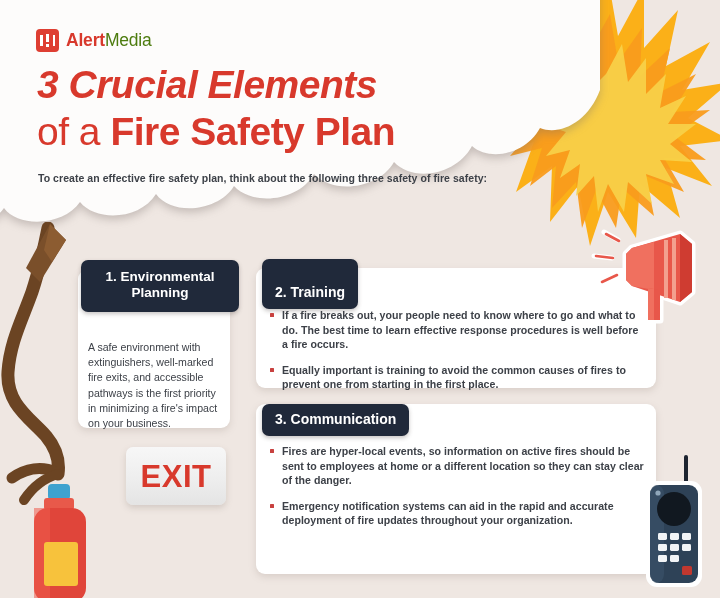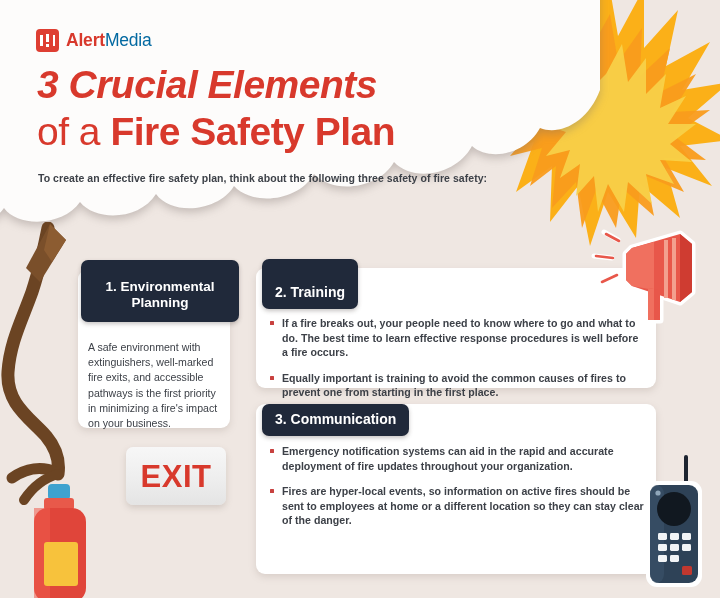--- a/index.html
+++ b/index.html
@@ -35,21 +35,21 @@
     width:23px;height:23px;border-radius:4px;background:#de3e32;
     position:relative;display:block;
   }
   .logo-mark i{position:absolute;background:#fff;display:block;}
   .logo-mark .bar-l{left:4px;top:6px;width:2.5px;height:11px;}
   .logo-mark .bar-r{right:4px;top:6px;width:2.5px;height:11px;}
   .logo-mark .stem{left:10.2px;top:5px;width:3px;height:8px;}
   .logo-mark .dot{left:10.2px;top:14.5px;width:3px;height:3px;}
   .logo-text{font-size:17.5px;font-weight:bold;letter-spacing:-.2px;line-height:1;}
   .logo-text .a{color:#d8392c;}
-  .logo-text .m{color:#0369a1;font-weight:normal;}
+  .logo-text .m{color:#4d7c0f;font-weight:normal;}
 
   .title{position:absolute;left:37px;top:62px;z-index:6;}
   .title .l1{
     font-size:39px;font-weight:bold;font-style:italic;color:#d8392c;
     line-height:46px;letter-spacing:-.5px;white-space:nowrap;
   }
   .title .l2{
     font-size:39px;line-height:47px;letter-spacing:-.5px;white-space:nowrap;color:#d8392c;
   }
   .title .l2 .light{font-weight:normal;}
@@ -67,31 +67,31 @@
   }
   .card1{left:78px;top:270px;width:152px;height:158px;}
   .card2{left:256px;top:268px;width:400px;height:120px;}
   .card3{left:256px;top:404px;width:400px;height:170px;}
 
   .pill{
     position:absolute;z-index:8;background:#20293a;border-radius:7px;
     color:#fff;font-weight:bold;line-height:1.22;
     box-shadow:0 2px 4px rgba(70,60,55,.3);
   }
-  .pill1{left:81px;top:260px;width:146px;padding:19px 6px 10px;text-align:center;font-size:13.5px;}
+  .pill1{left:81px;top:260px;width:146px;padding:9px 6px 10px;text-align:center;font-size:13.5px;}
   .pill2{left:262px;top:259px;padding:25px 13px 8px;font-size:14px;}
   .pill3{left:262px;top:404px;padding:7px 13px 8px;font-size:14px;}
 
   .card1-body{
     position:absolute;left:88px;top:340px;width:136px;z-index:8;
     font-size:10.6px;line-height:15.2px;color:#3d4148;font-weight:normal;
   }
 
   .bullets{position:absolute;z-index:8;}
-  .b2{left:270px;top:316px;width:376px;}
+  .b2{left:270px;top:308px;width:376px;}
   .b3{left:270px;top:444px;width:376px;}
   .bullet{display:flex;gap:8px;margin-bottom:11px;}
   .bullet:last-child{margin-bottom:0;justify-content:center;}
   .bullet .mark{
     flex:0 0 auto;width:4px;height:4px;background:#c8413f;margin-top:5px;border-radius:.5px;
   }
   .bullet .txt{
     font-size:10.6px;line-height:14.6px;color:#3d4148;font-weight:bold;letter-spacing:.02px;
   }
 
@@ -223,25 +223,25 @@
         <line x1="29" y1="47" x2="14" y2="54"></line>
       </g>
     </svg>
   </div>
 
   <div class="card card3"></div>
   <div class="pill pill3">3. Communication</div>
   <div class="bullets b3">
     <div class="bullet">
       <span class="mark"></span>
+      <span class="txt">Fires are hyper-local events, so information on active fires should be sent to employees at home or a different location so they can stay clear of the danger.</span>
+    </div>
+    <div class="bullet">
+      <span class="mark"></span>
       <span class="txt">Emergency notification systems can aid in the rapid and accurate deployment of fire updates throughout your organization.</span>
-    </div>
-    <div class="bullet">
-      <span class="mark"></span>
-      <span class="txt">Fires are hyper-local events, so information on active fires should be sent to employees at home or a different location so they can stay clear of the danger.</span>
     </div>
   </div>
 
   <div class="phone">
     <svg viewBox="0 0 80 143" width="80" height="143" aria-hidden="true">
       <rect x="48" y="0" width="4" height="34" rx="2" fill="#1d2430"></rect>
       <rect x="10" y="26" width="56" height="106" rx="11" fill="#ffffff"></rect>
       <rect x="14" y="30" width="48" height="98" rx="9" fill="#2e4257"></rect>
       <rect x="14" y="30" width="14" height="98" rx="9" fill="#3a5168" opacity=".7"></rect>
       <circle cx="38" cy="54" r="17" fill="#111820"></circle>

